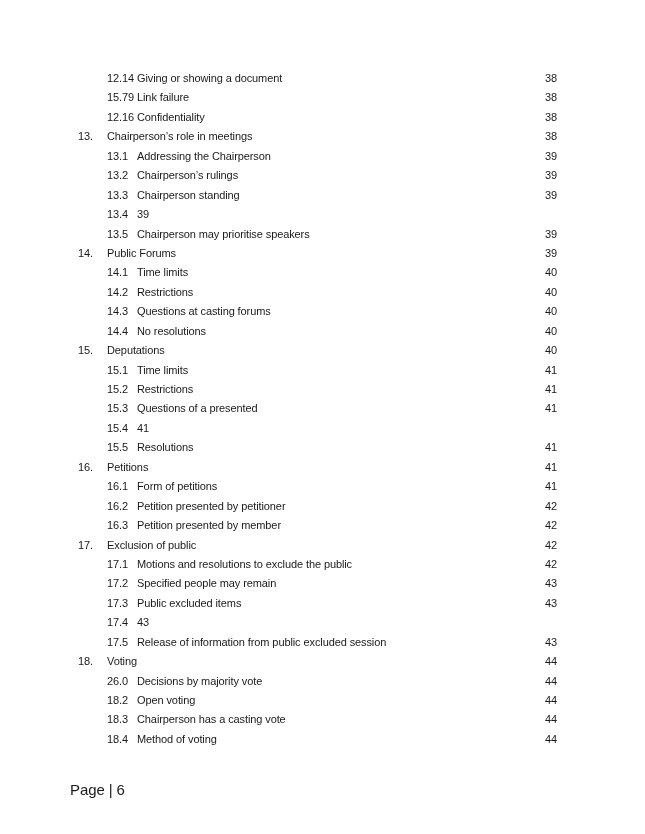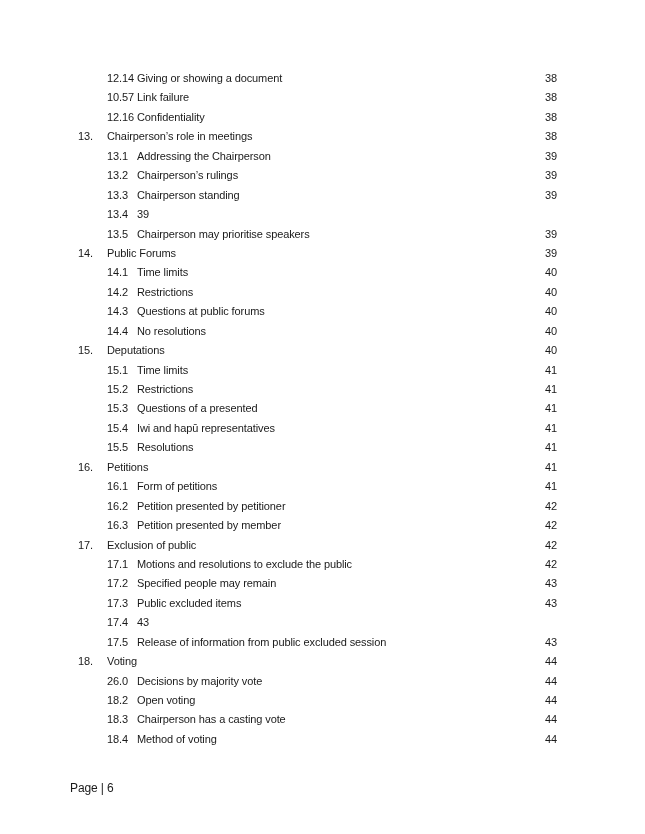--- a/index.html
+++ b/index.html
@@ -47,36 +47,36 @@
   .row.l2 .num { width: 30px; }
   .row.l1 {
     padding-left: 78px;
     font-weight: normal;
   }
   .row.l1 .num { width: 29px; }
   .footer {
     position: absolute;
     left: 70px;
     top: 781px;
-    font-size: 12px;
+    font-size: 15px;
     color: #1a1a1a;
   }
 </style>
 </head>
 <body>
 
 <div class="page">
   <div class="toc" id="toc-list">
       <div class="row l2">
         <span class="num">12.14</span>
         <span class="label">Giving or showing a document</span>
         <span class="pg">38</span>
       </div>
       <div class="row l2">
-        <span class="num">10.57</span>
+        <span class="num">15.79</span>
         <span class="label">Link failure</span>
         <span class="pg">38</span>
       </div>
       <div class="row l2">
         <span class="num">12.16</span>
         <span class="label">Confidentiality</span>
         <span class="pg">38</span>
       </div>
       <div class="row l1">
         <span class="num">13.</span>
@@ -117,21 +117,21 @@
         <span class="label">Time limits</span>
         <span class="pg">40</span>
       </div>
       <div class="row l2">
         <span class="num">14.2</span>
         <span class="label">Restrictions</span>
         <span class="pg">40</span>
       </div>
       <div class="row l2">
         <span class="num">14.3</span>
-        <span class="label">Questions at public forums</span>
+        <span class="label">Questions at casting forums</span>
         <span class="pg">40</span>
       </div>
       <div class="row l2">
         <span class="num">14.4</span>
         <span class="label">No resolutions</span>
         <span class="pg">40</span>
       </div>
       <div class="row l1">
         <span class="num">15.</span>
         <span class="label">Deputations</span>
@@ -147,21 +147,20 @@
         <span class="label">Restrictions</span>
         <span class="pg">41</span>
       </div>
       <div class="row l2">
         <span class="num">15.3</span>
         <span class="label">Questions of a presented</span>
         <span class="pg">41</span>
       </div>
       <div class="row l2">
         <span class="num">15.4</span>
-        <span class="label">Iwi and hapū representatives</span>
         <span class="pg">41</span>
       </div>
       <div class="row l2">
         <span class="num">15.5</span>
         <span class="label">Resolutions</span>
         <span class="pg">41</span>
       </div>
       <div class="row l1">
         <span class="num">16.</span>
         <span class="label">Petitions</span>

